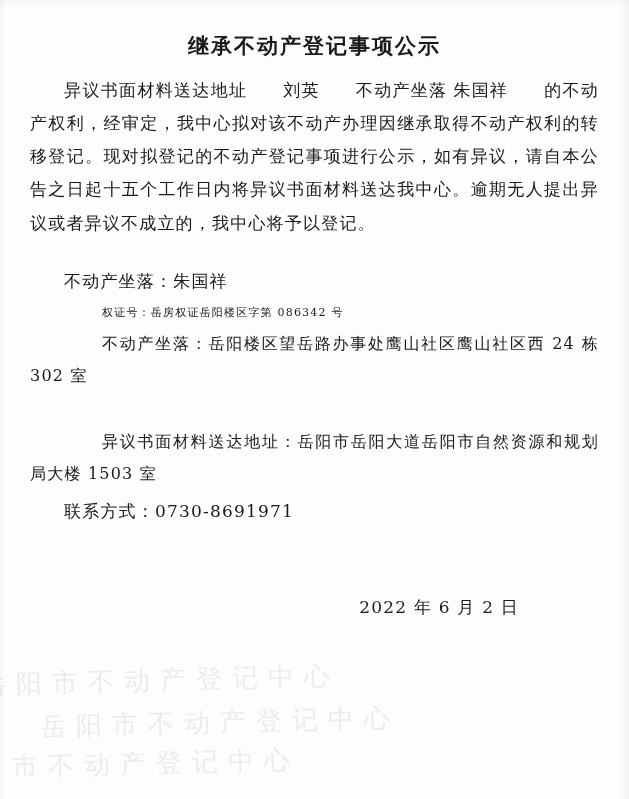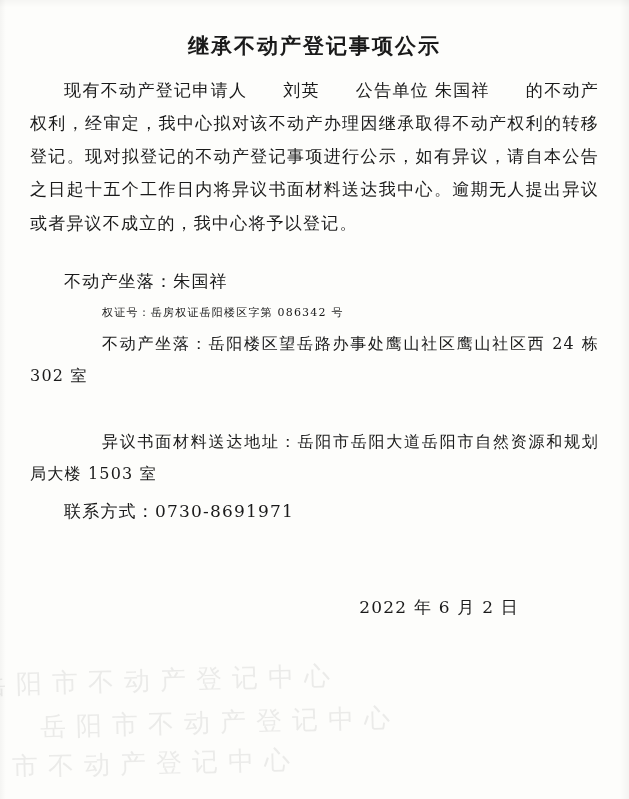--- a/index.html
+++ b/index.html
@@ -146,21 +146,21 @@
     <div class="wm-text wm2">岳阳市不动产登记中心</div>
     <div class="wm-text wm3">岳阳市不动产登记中心</div>
   </div>
 
   <div class="content">
 
     <div class="doc-title">继承不动产登记事项公示</div>
 
 
     <p class="body-para">
-      <span class="indent"></span><span>现有不动产登记申请人</span><span class="gap-wide"></span><span class="gapname">刘英</span><span class="gap-wide"></span><span>公告单位</span><span class="gapname">朱国祥</span><span class="gap-wide"></span><span>的不动产权利，经审定，我中心拟对该不动产办理因继承取得不动产权利的转移登记。现对拟登记的不动产登记事项进行公示，如有异议，请自本公告之日起十五个工作日内将异议书面材料送达我中心。逾期无人提出异议或者异议不成立的，我中心将予以登记。</span>
+      <span class="indent"></span><span>异议书面材料送达地址</span><span class="gap-wide"></span><span class="gapname">刘英</span><span class="gap-wide"></span><span>不动产坐落</span><span class="gapname">朱国祥</span><span class="gap-wide"></span><span>的不动产权利，经审定，我中心拟对该不动产办理因继承取得不动产权利的转移登记。现对拟登记的不动产登记事项进行公示，如有异议，请自本公告之日起十五个工作日内将异议书面材料送达我中心。逾期无人提出异议或者异议不成立的，我中心将予以登记。</span>
     </p>
 
     <div class="spacer-sm"></div>
 
     <div class="line-indent-1">
       <span>不动产坐落：</span><span>朱国祥</span>
     </div>
 
     <div class="line-indent-2">
       <span>权证号：</span><span>岳房权证岳阳楼区字第 086342 号</span>

